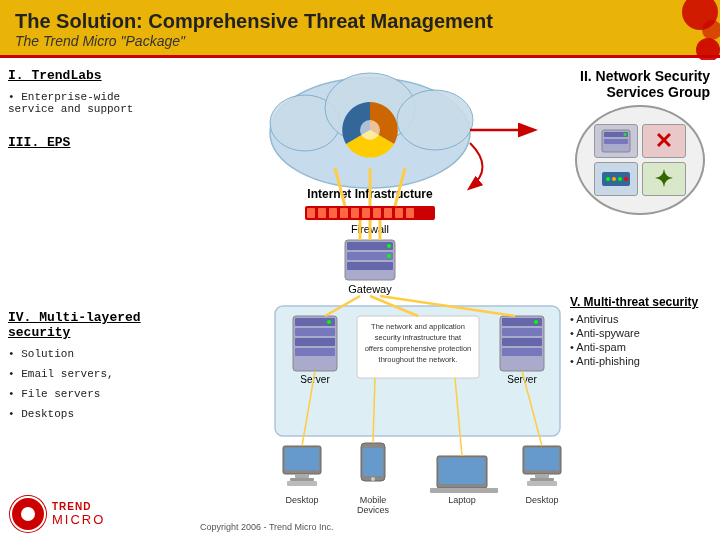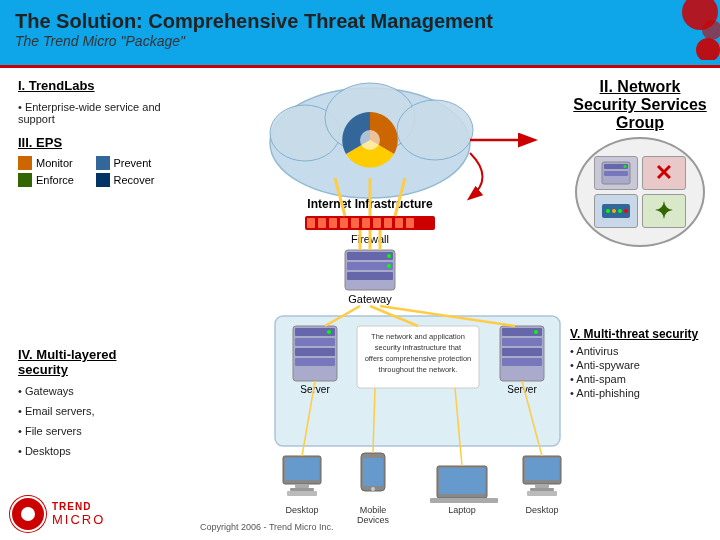--- a/index.html
+++ b/index.html
@@ -7,22 +7,22 @@
       width: 720px;
       height: 540px;
       font-family: Arial, sans-serif;
       background: #fff;
       overflow: hidden;
       position: relative;
     }
 
     
     .header {
-      background: #0ea5e9;
-      padding: 10px 15px 16px 15px;
+      background: #eab308;
+      padding: 10px 15px 6px 15px;
       border-bottom: 3px solid #cc0000;
       position: relative;
     }
     .header-title {
       font-size: 20px;
       font-weight: bold;
       color: #222;
     }
     .header-subtitle {
       font-size: 14px;
@@ -43,43 +43,44 @@
     .main {
       display: flex;
       width: 720px;
       height: 480px;
       position: relative;
     }
 
     
     .left-panel {
       width: 175px;
-      padding: 10px 10px 10px 18px;
+      padding: 10px 10px 10px 8px;
       flex-shrink: 0;
       position: relative;
       z-index: 2;
+      font-family: Liberation Mono, monospace;
     }
 
     .section-title {
       font-size: 13px;
       font-weight: bold;
       text-decoration: underline;
       margin-bottom: 4px;
       color: #000;
     }
 
     .bullet-text {
       font-size: 11px;
       color: #222;
       margin-bottom: 2px;
       margin-top: 8px;
     }
 
     .eps-section {
-      margin-top: 10px;
+      margin-top: 20px;
       margin-bottom: 8px;
     }
 
     .eps-grid {
       display: grid;
       grid-template-columns: 1fr 1fr;
       gap: 3px 8px;
       margin-top: 6px;
     }
 
@@ -219,25 +220,24 @@
     .copyright {
       position: absolute;
       bottom: 8px;
       left: 200px;
       font-size: 9px;
       color: #555;
     }
 
     
     .network-label {
-      font-size: 16px;
+      font-size: 14px;
       font-weight: bold;
-      text-decoration: underline;
       color: #000;
-      text-align: center;
+      text-align: right;
       margin-bottom: 5px;
     }
   </style>
 </head>
 <body>
 
 <div class="header">
   <div class="header-title">The Solution: Comprehensive Threat Management</div>
   <div class="header-subtitle">The Trend Micro "Package"</div>
 
@@ -252,43 +252,25 @@
 
   <div class="left-panel">
 
     <div>
       <div class="section-title">I. TrendLabs</div>
       <div class="bullet-text">• Enterprise-wide service and support</div>
     </div>
 
     <div class="eps-section">
       <div class="section-title">III. EPS</div>
-      <div class="eps-grid">
-        <div class="eps-item">
-          <div class="eps-color-box" style="background:#cc6600;"></div>
-          <span>Monitor</span>
-        </div>
-        <div class="eps-item">
-          <div class="eps-color-box" style="background:#336699;"></div>
-          <span>Prevent</span>
-        </div>
-        <div class="eps-item">
-          <div class="eps-color-box" style="background:#336600;"></div>
-          <span>Enforce</span>
-        </div>
-        <div class="eps-item">
-          <div class="eps-color-box" style="background:#003366;"></div>
-          <span>Recover</span>
-        </div>
-      </div>
     </div>
 
     <div class="iv-section">
       <div class="section-title">IV. Multi-layered security</div>
-      <div class="bullet-text">• Gateways</div>
+      <div class="bullet-text">• Solution</div>
       <div class="bullet-text">• Email servers,</div>
       <div class="bullet-text">• File servers</div>
       <div class="bullet-text">• Desktops</div>
     </div>
 
   </div>
 
   <div class="center-panel">
     <svg class="diagram-svg" viewBox="0 0 390 480" xmlns="http://www.w3.org/2000/svg">
 

